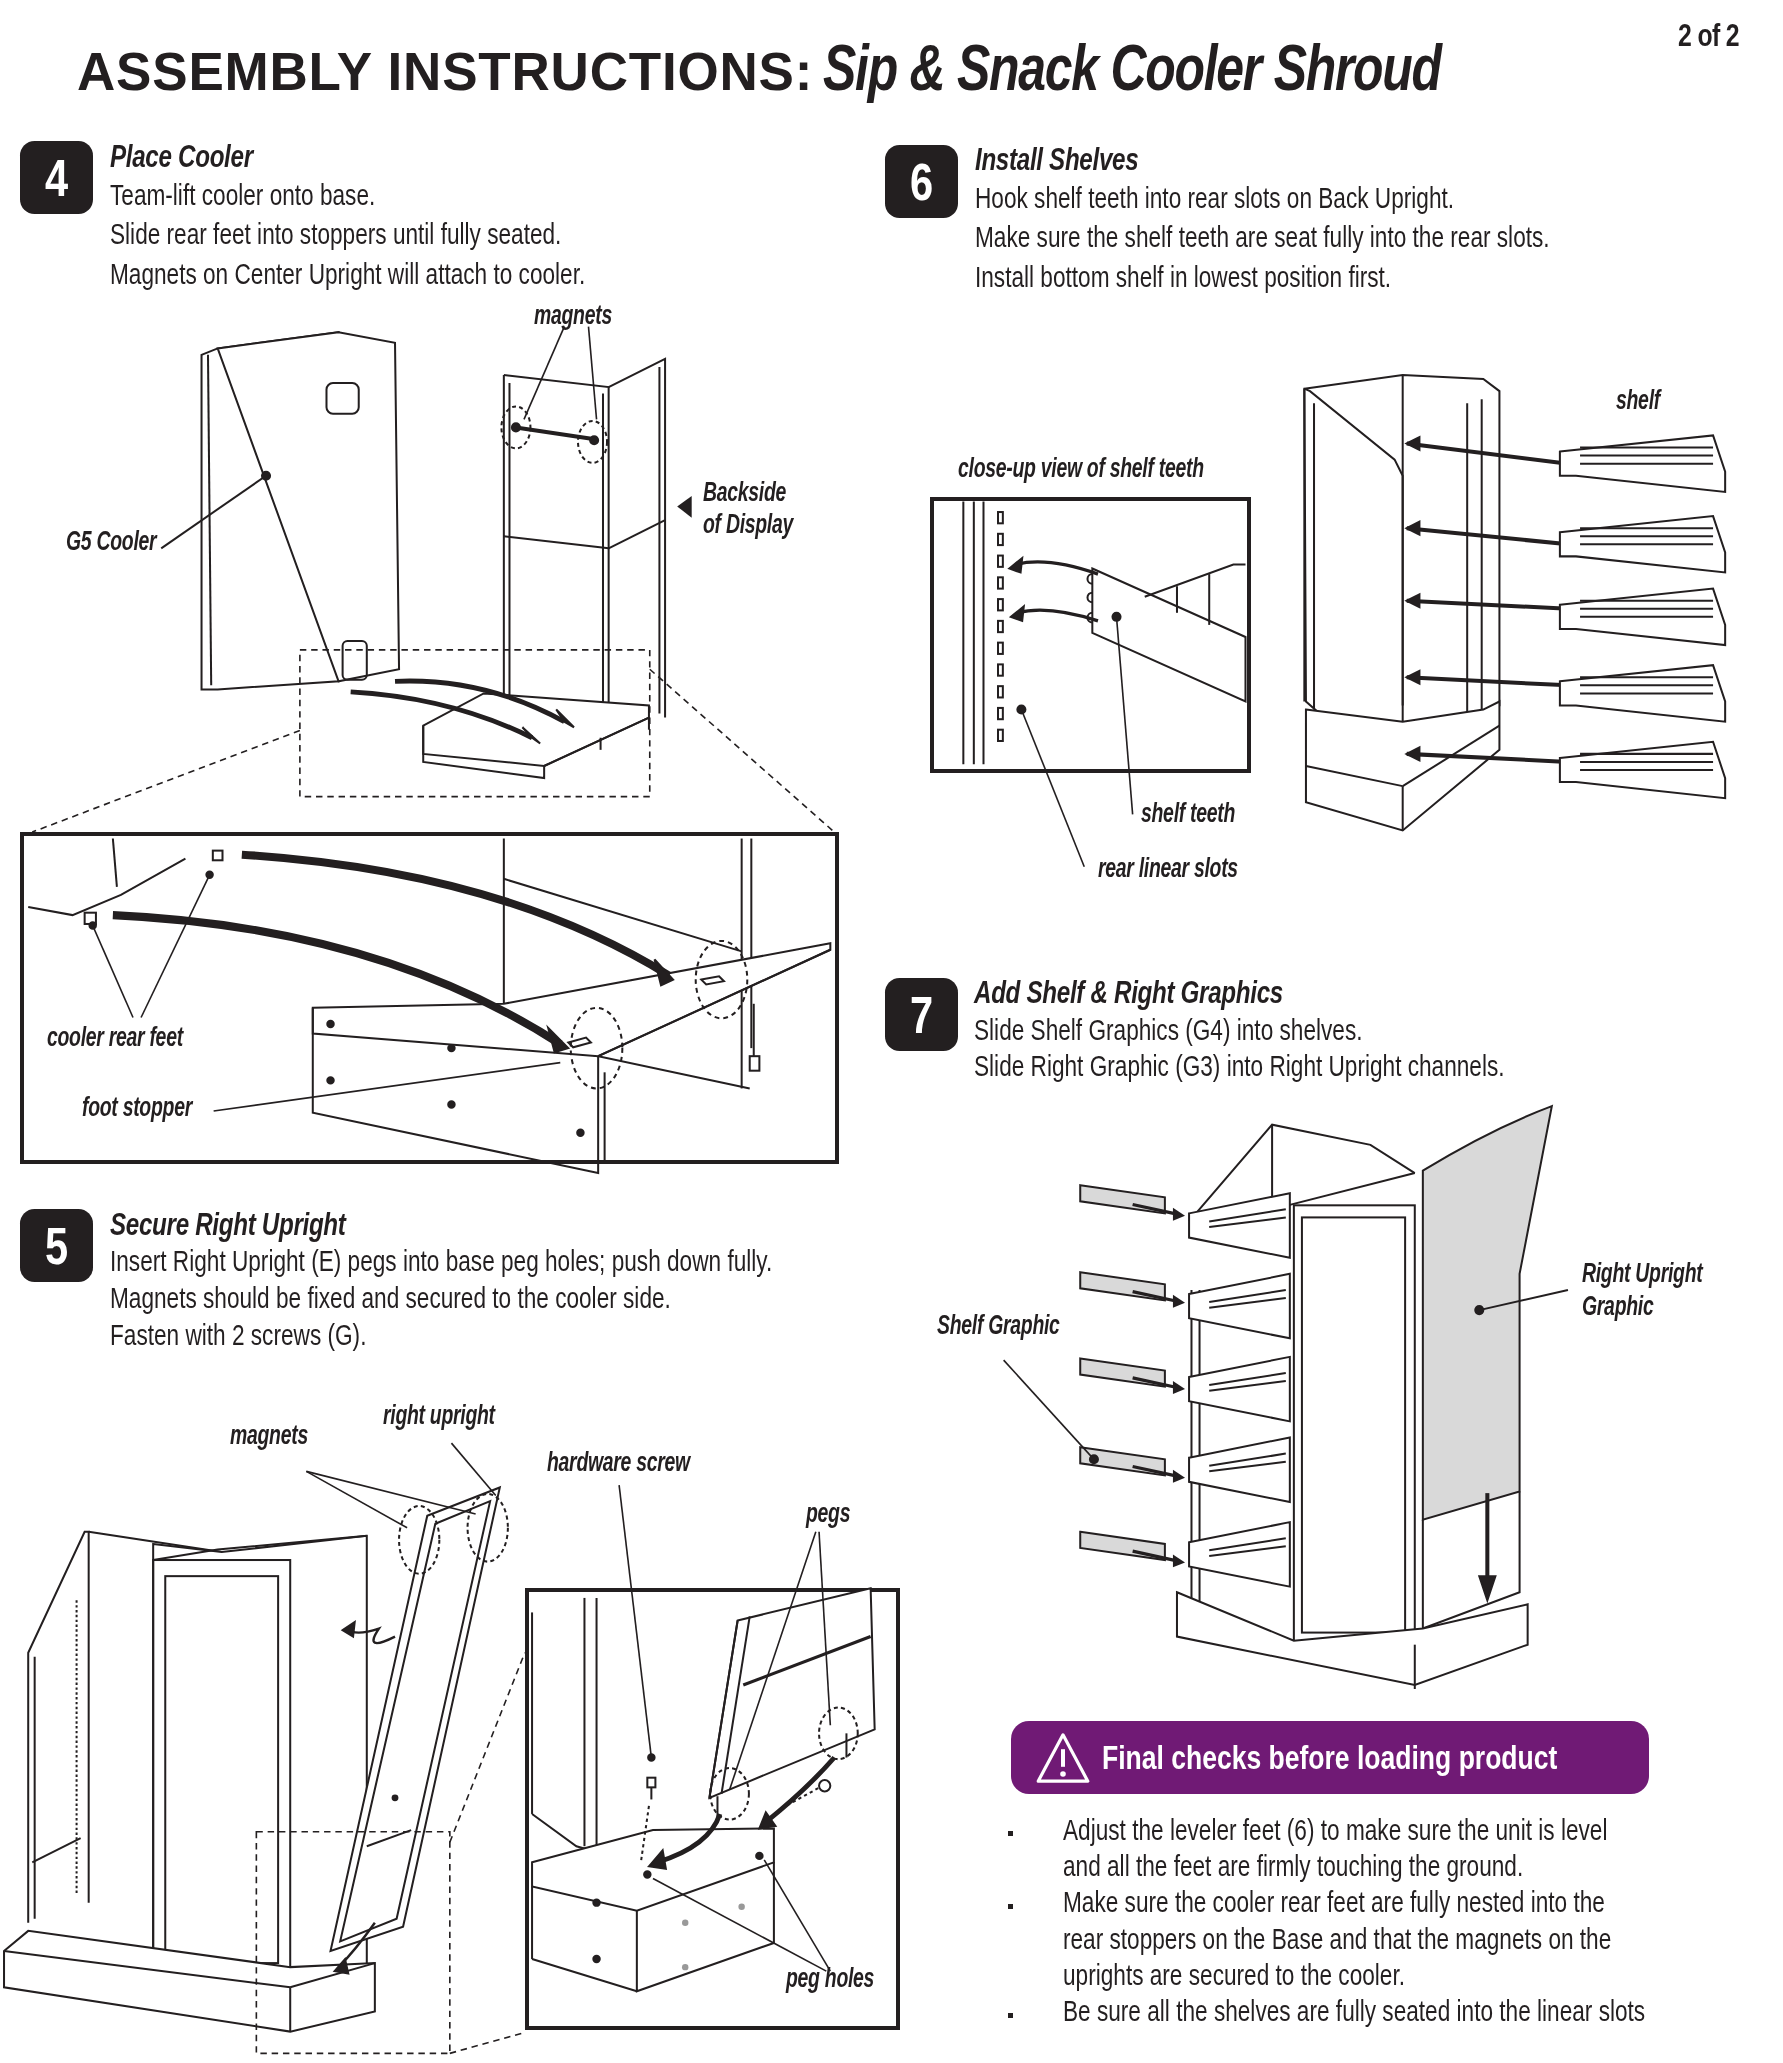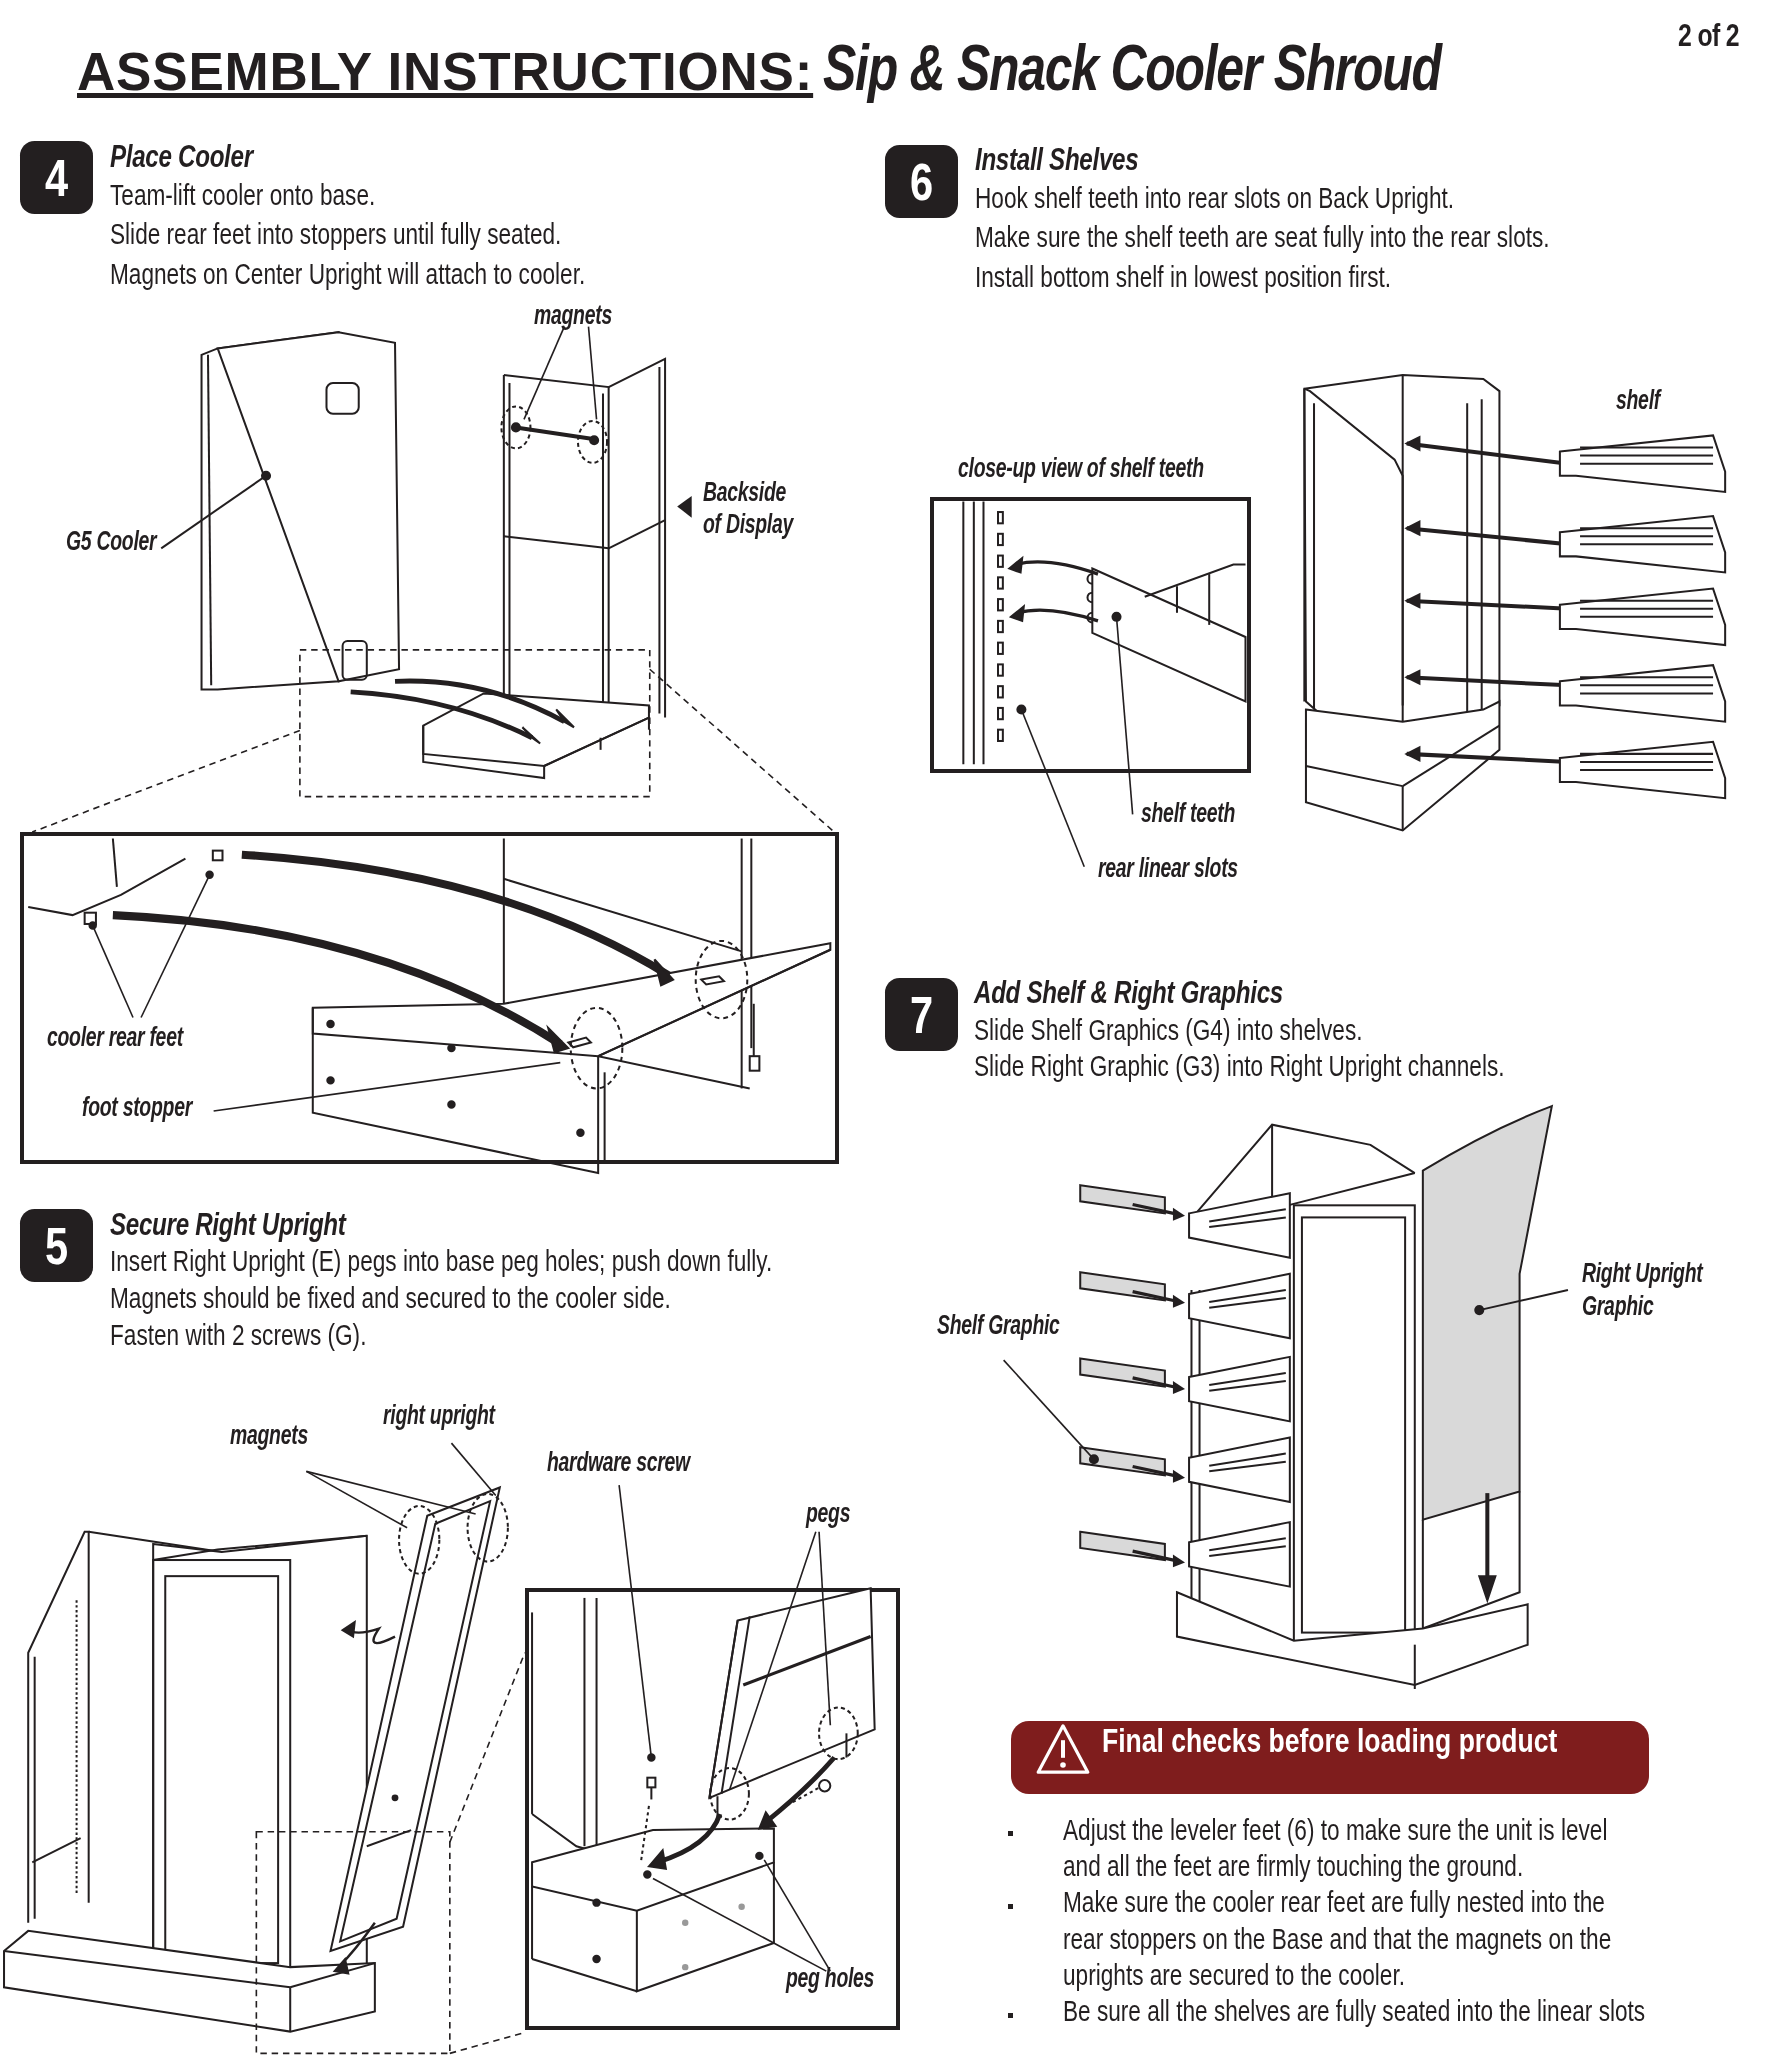--- a/index.html
+++ b/index.html
@@ -1,37 +1,37 @@
 <!DOCTYPE html>
 <html style="font-size:13px"><head>
 <meta charset="utf-8">
 <style>
   html, body { margin:0; padding:0; background:#ffffff; }
   body { width:1784px; height:2064px; position:relative; overflow:hidden;
          font-family:"Liberation Sans", "DejaVu Sans", sans-serif; color:#231f20; }
   .abs { position:absolute; }
   .title { left:77px; top:31px; font-size:53px; font-weight:700; letter-spacing:0.8px; white-space:nowrap;
-           transform:scaleX(1.0); transform-origin:left top;text-decoration:underline; }
+           transform:scaleX(1.0); transform-origin:left top; }
   .title .main { font-family:"Liberation Sans", sans-serif; }
   .title .product { font-style:italic; font-weight:700; font-size:64px; letter-spacing:-1.6px;
                     display:inline-block; transform:scaleX(0.78); transform-origin:left bottom; margin-left:9.7px; }
   .pageno { left:1678px; top:18px; font-size:31px; font-weight:700; letter-spacing:-0.8px;
             transform:scaleX(0.8); transform-origin:left top; }
   .badge { width:73px; height:73px; background:#231f20; border-radius:14.5px; color:#fff;
            font-size:52px; font-weight:700; display:flex; align-items:center; justify-content:center;
            transform-origin:center; }
   .badge span { display:inline-block; transform:scaleX(0.8); }
   .step-title { font-size:31px; font-weight:700; font-style:italic; white-space:nowrap;
                 transform:scaleX(0.78); transform-origin:left top; letter-spacing:-0.4px; }
   .step-line { font-size:29px; white-space:nowrap; transform:scaleX(0.78); transform-origin:left top;
                line-height:39px; }
   .label { font-size:27px; font-style:italic; font-weight:700; white-space:nowrap;
            transform:scaleX(0.72); transform-origin:left top; letter-spacing:-0.4px; color:#231f20; }
-  .checks-bar { left:1011px; top:1721px; width:638px; height:73px; background:#7f1d1d; border-radius:18px;
-                display:flex; align-items:flex-start; }
+  .checks-bar { left:1011px; top:1721px; width:638px; height:73px; background:#701a75; border-radius:18px;
+                display:flex; align-items:center; }
   .checks-title { color:#fff; font-size:34px; font-weight:700; white-space:nowrap;
                   transform:scaleX(0.78); transform-origin:left center; margin-left:6.4px; }
   .bullet-dot { width:4.8px; height:4.8px; background:#231f20; }
   .bullet-text { font-size:29px; white-space:nowrap; transform:scaleX(0.78); transform-origin:left top; }
   svg { position:absolute; left:0; top:0; overflow:visible; }
 </style>
 </head>
 <body>
 
 <div class="abs title">

